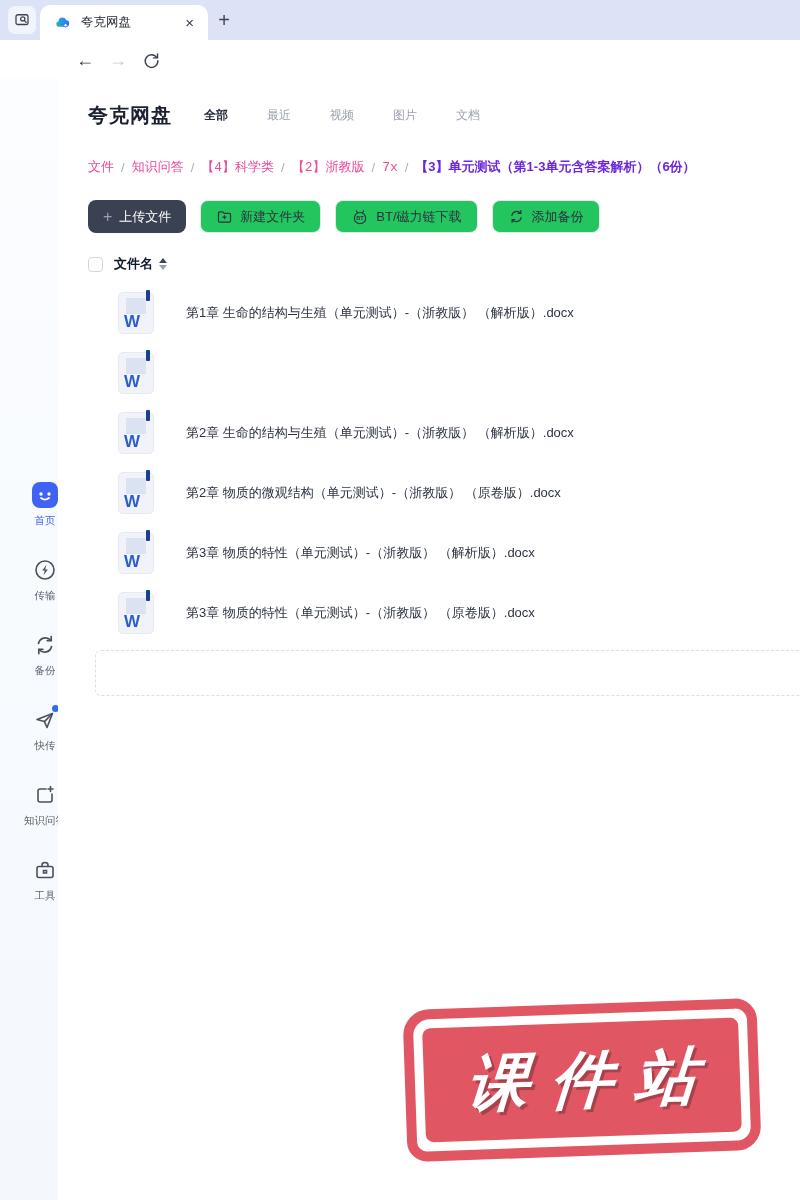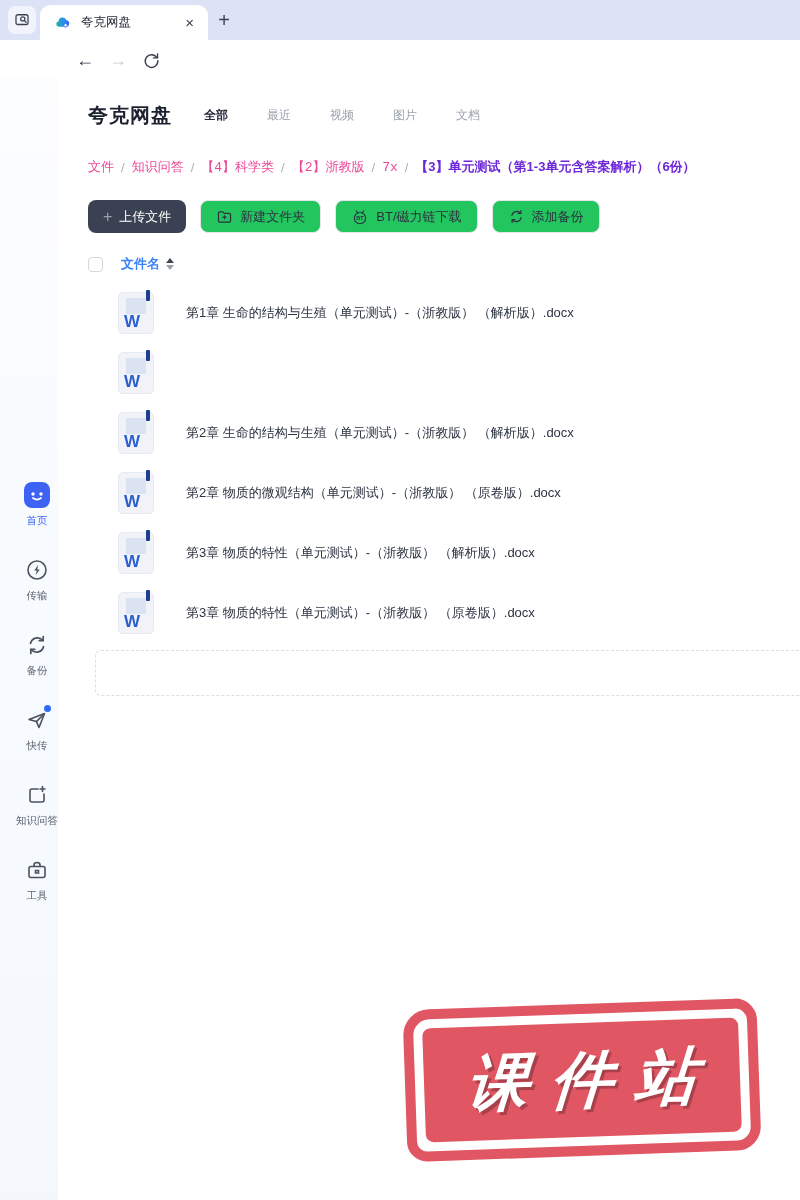--- a/index.html
+++ b/index.html
@@ -39,21 +39,21 @@
     position:absolute; left:228px; top:46px; width:590px; height:29px;
     background:#eef0f3; border-radius:15px; display:flex; align-items:center; padding:0 10px;
   }
   .searchbar input { border:none; outline:none; background:transparent; flex:1; margin-left:8px; font-size:13px; color:#2c3342; }
 
   
   .sidebar {
     position:absolute; left:0; top:78px; width:58px; height:1122px;
     background:linear-gradient(180deg,#fbfdff 0%, #f4f8fd 100%);
   }
-  .side-item { position:absolute; left:8px; width:58px; display:flex; flex-direction:column; align-items:center; gap:5px; cursor:pointer; }
+  .side-item { position:absolute; left:16px; width:58px; display:flex; flex-direction:column; align-items:center; gap:5px; cursor:pointer; }
   .side-item .side-label { font-size:11px; color:#5c6370; white-space:nowrap; transform:scale(.95); }
   .side-item.active .side-label { color:#3e63f4; }
   .side-icon-wrap { position:relative; width:26px; height:26px; display:flex; align-items:center; justify-content:center; }
   .notif-dot { position:absolute; right:-1px; top:-2px; width:7px; height:7px; border-radius:50%; background:#2f6bf7; }
 
   
   .content { position:absolute; left:58px; top:78px; width:742px; height:1122px; background:#fff; }
 
   .page-header { position:absolute; left:30px; top:24px; display:flex; align-items:center; }
   .page-title { font-size:20px; font-weight:bold; color:#1c2130; letter-spacing:1px; }
@@ -68,21 +68,21 @@
 
   .toolbar { position:absolute; left:30px; top:122px; display:flex; gap:14px; }
   .btn { height:33px; border-radius:8px; display:flex; align-items:center; padding:0 15px; font-size:13px; cursor:pointer; white-space:nowrap; }
   .btn-dark { background:#3a4152; color:#fff; }
   .btn-dark .plus { color:#9aa0ab; font-size:16px; margin-right:7px; font-weight:300; }
   .btn-light { background:#22c55e; border:1px solid #e4e6ea; color:#2c3340; }
   .btn-light .bicon { margin-right:7px; display:flex; align-items:center; }
 
   .list-header { position:absolute; left:30px; top:177px; display:flex; align-items:center; }
   .checkbox { width:15px; height:15px; border:1.5px solid #d2d6dd; border-radius:4px; background:#fff; cursor:pointer; }
-  .list-header-label { margin-left:18px; font-size:13px; font-weight:600; color:#3b82f6; }
+  .list-header-label { margin-left:11px; font-size:13px; font-weight:600; color:#0f172a; }
   .sort-icon { display:flex; flex-direction:column; gap:2px; margin-left:6px; cursor:pointer; }
   .tri-up { width:0; height:0; border-left:4px solid transparent; border-right:4px solid transparent; border-bottom:5px solid #3f4654; }
   .tri-down { width:0; height:0; border-left:4px solid transparent; border-right:4px solid transparent; border-top:5px solid #9aa1ae; }
 
   .rows { position:absolute; left:0; top:205px; width:742px; }
   .file-row { height:60px; display:flex; align-items:center; padding-left:60px; cursor:pointer; }
   .file-icon { position:relative; width:36px; height:42px; background:#f1f3f8; border:1px solid #e5e9f1; border-radius:5px; flex:0 0 auto; }
   .file-icon .page-block { position:absolute; left:7px; top:5px; width:20px; height:16px; background:#dbe3f2; }
   .file-icon .w-badge { position:absolute; left:5px; bottom:1px; font-size:17px; font-weight:bold; color:#2b5fd0; }
   .file-icon .ribbon { position:absolute; right:3px; top:-3px; width:4px; height:11px; background:#1d3f8f; border-radius:1px; }

